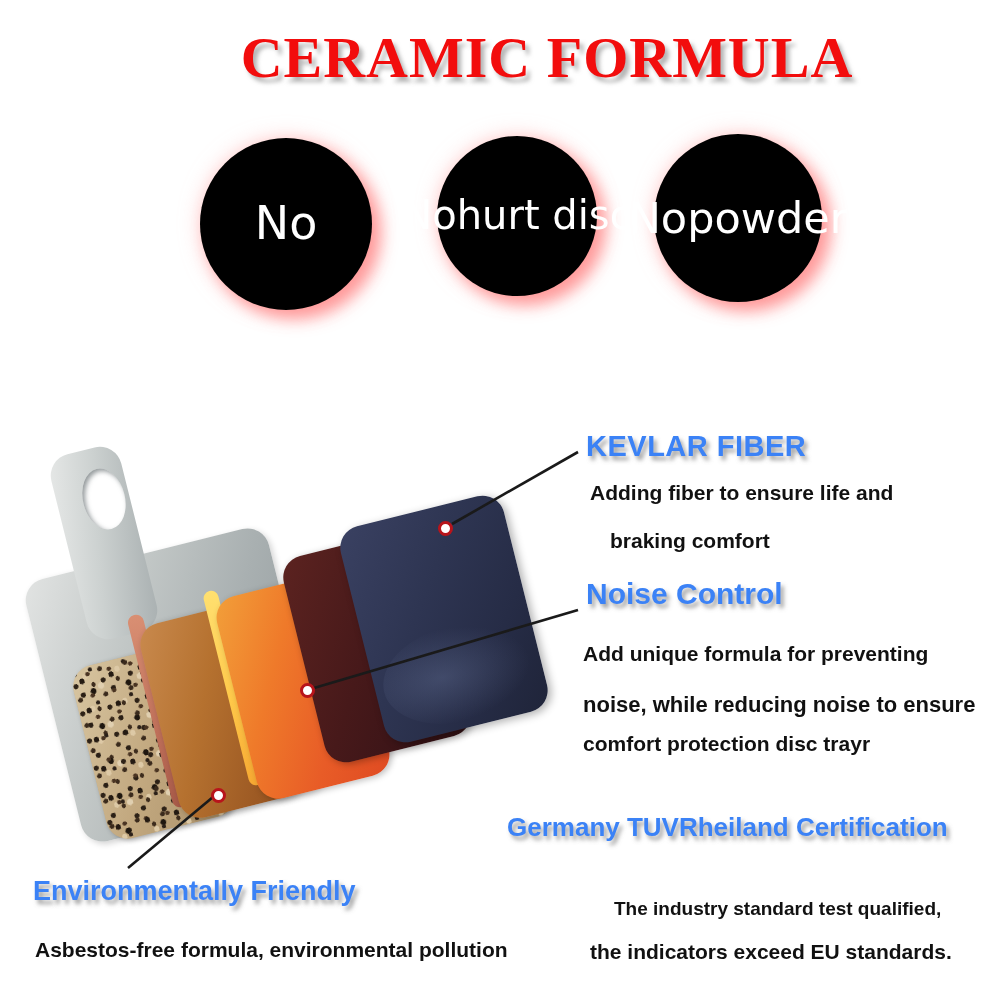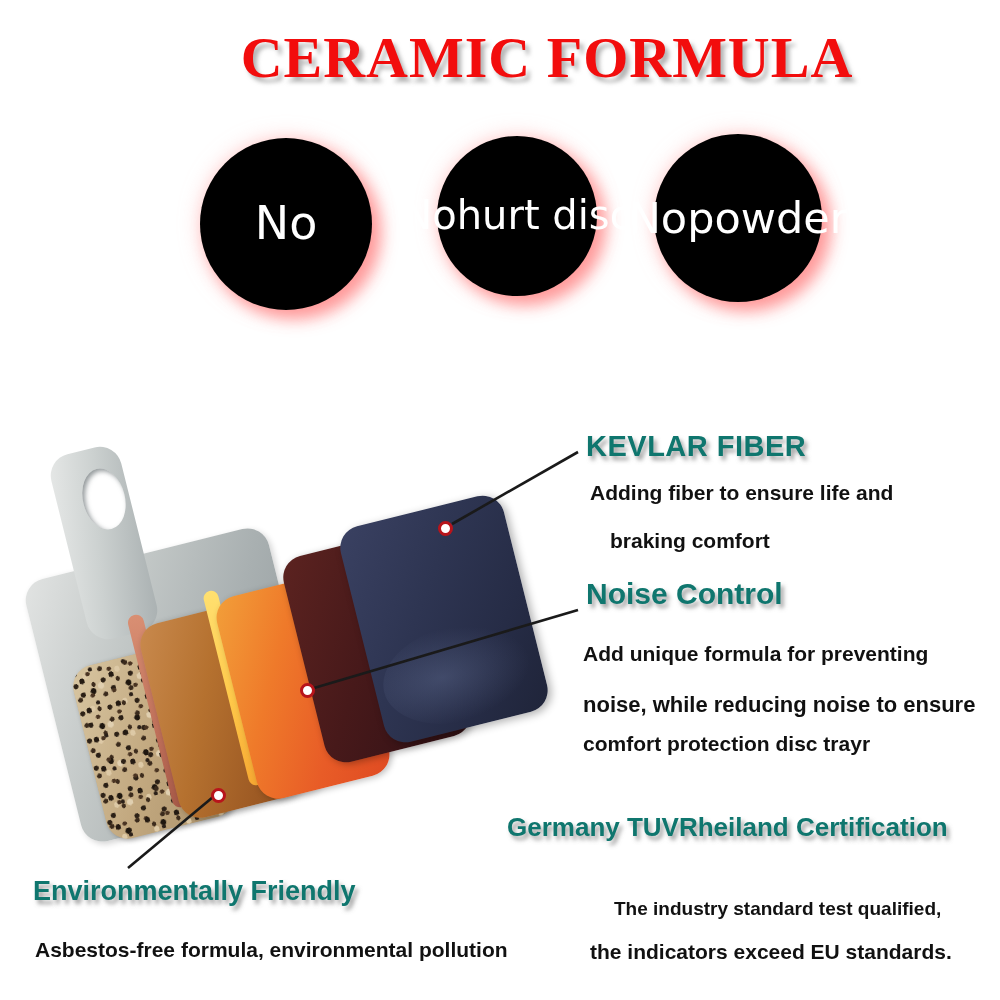--- a/index.html
+++ b/index.html
@@ -219,21 +219,21 @@
   }
   #marker-kevlar { left: 438px; top: 521px; }
   #marker-noise  { left: 300px; top: 683px; }
   #marker-env    { left: 211px; top: 788px; }
 
   
   .heading {
     position: absolute;
     font-family: "Liberation Sans", sans-serif;
     font-weight: bold;
-    color: #0f766e;
+    color: #3b82f6;
     text-shadow: 3px 4px 4px rgba(120,120,120,0.7);
     white-space: nowrap;
   }
   .body-line {
     position: absolute;
     font-family: "Liberation Sans", sans-serif;
     font-weight: bold;
     color: #111111;
     white-space: nowrap;
   }

